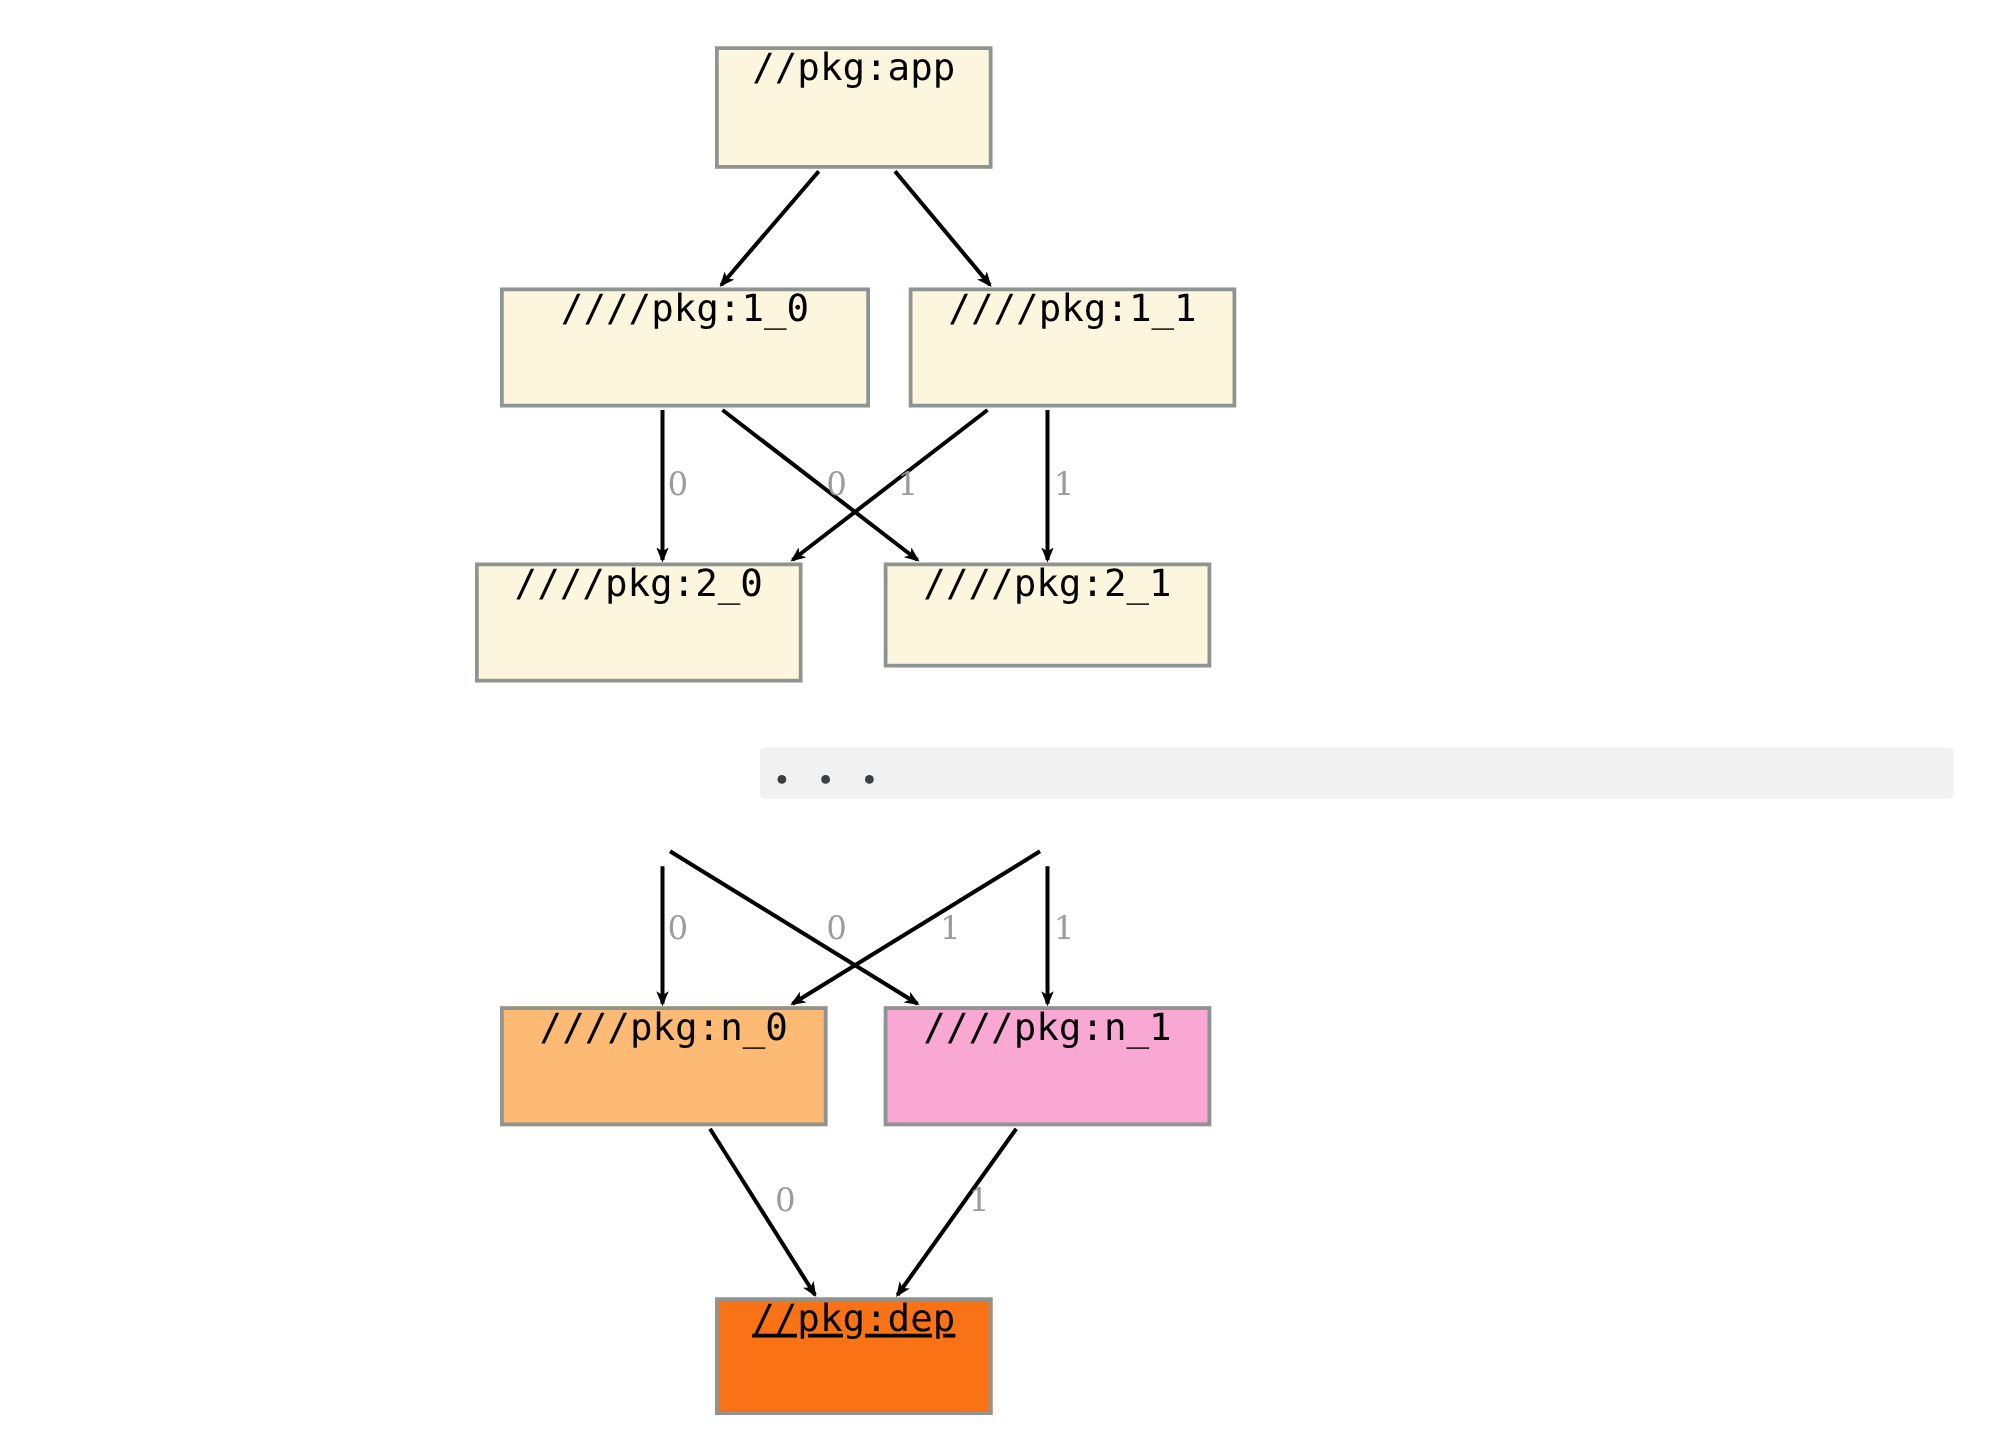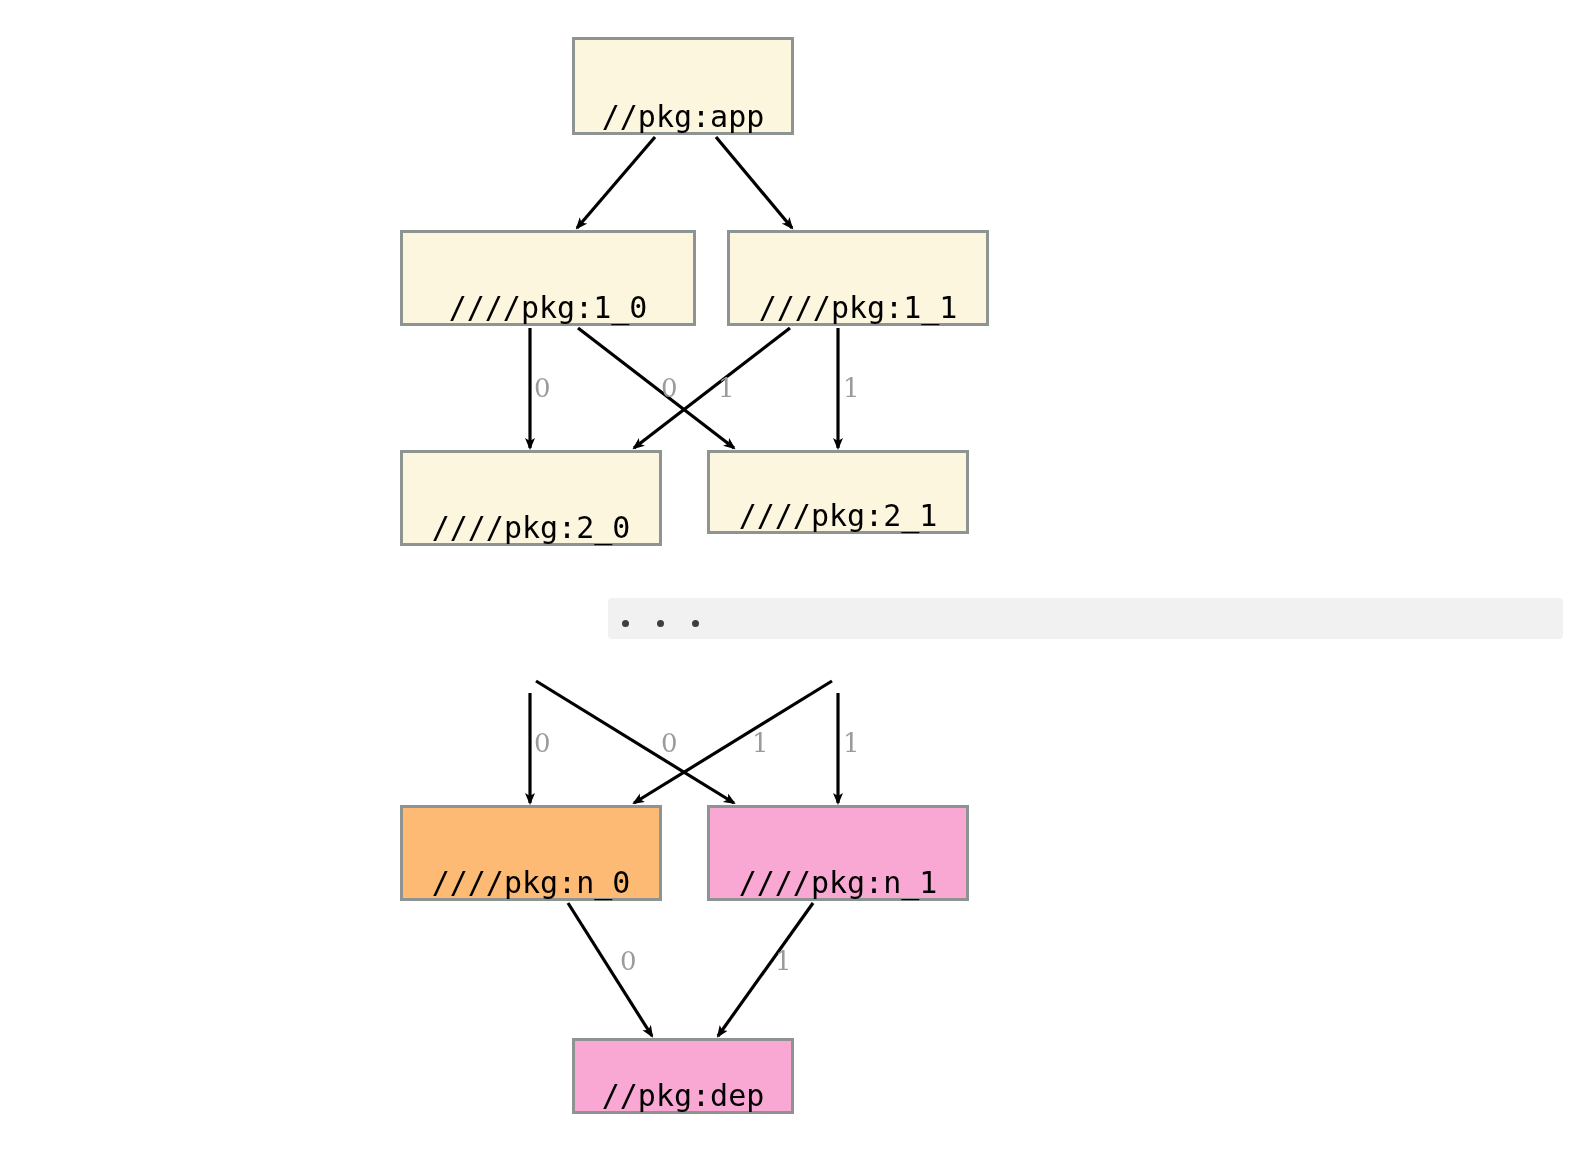--- a/index.html
+++ b/index.html
@@ -22,21 +22,21 @@
     width: 1592px;
     height: 1162px;
     pointer-events: none;
   }
   .node-box {
     position: absolute;
     box-sizing: border-box;
     background: #fdf6df;
     border: 3px solid #6d28d9;
     display: flex;
-    align-items: flex-end;
+    align-items: flex-start;
     justify-content: center;
   }
   .node-label {
     font-family: "DejaVu Sans Mono", "Liberation Mono", monospace;
     font-size: 30px;
     color: #000000;
     letter-spacing: 0px;
     white-space: nowrap;
     line-height: 1;
   }
@@ -96,33 +96,33 @@
   <div id="nodes-layer">
       <div class="node-box" style="left: 572px; top: 37px; width: 222px; height: 98px; background: rgb(253, 246, 223); border-color: rgb(141, 148, 145);">
         <span class="node-label">//pkg:app</span>
       </div>
       <div class="node-box" style="left: 400px; top: 230px; width: 296px; height: 96px; background: rgb(253, 246, 223); border-color: rgb(141, 148, 145);">
         <span class="node-label">////pkg:1_0</span>
       </div>
       <div class="node-box" style="left: 707px; top: 230px; width: 262px; height: 96px; background: rgb(253, 246, 223); border-color: rgb(141, 148, 145); margin-left: 20px;">
         <span class="node-label">////pkg:1_1</span>
       </div>
-      <div class="node-box" style="left: 400px; top: 450px; width: 262px; height: 96px; background: rgb(253, 246, 223); border-color: rgb(141, 148, 145);">
+      <div class="node-box" style="left: 380px; top: 450px; width: 262px; height: 96px; background: rgb(253, 246, 223); border-color: rgb(141, 148, 145);">
         <span class="node-label">////pkg:2_0</span>
       </div>
       <div class="node-box" style="left: 707px; top: 450px; width: 262px; height: 84px; background: rgb(253, 246, 223); border-color: rgb(141, 148, 145);">
         <span class="node-label">////pkg:2_1</span>
       </div>
       <div class="node-box" style="left: 400px; top: 805px; width: 262px; height: 96px; background: #fdba74; border-color: rgb(141, 148, 145);">
         <span class="node-label">////pkg:n_0</span>
       </div>
       <div class="node-box" style="left: 707px; top: 805px; width: 262px; height: 96px; background: #f9a8d4; border-color: rgb(141, 148, 145);">
         <span class="node-label">////pkg:n_1</span>
       </div>
-      <div class="node-box" style="left: 572px; top: 1038px; width: 222px; height: 76px; background: #f9a8d4; border-color: rgb(141, 148, 145);">
+      <div class="node-box" style="left: 572px; top: 1038px; width: 222px; height: 94px; background: #f97316; border-color: rgb(141, 148, 145); text-decoration: underline;">
         <span class="node-label">//pkg:dep</span>
       </div>
     </div>
 
   <div id="edge-labels-layer">
       <div class="edge-label" style="left: 534px; top: 375px; color: rgb(155, 155, 155);">0</div>
       <div class="edge-label" style="left: 661px; top: 375px; color: rgb(155, 155, 155);">0</div>
       <div class="edge-label" style="left: 718px; top: 375px; color: rgb(155, 155, 155);">1</div>
       <div class="edge-label" style="left: 843px; top: 375px; color: rgb(155, 155, 155);">1</div>
       <div class="edge-label" style="left: 534px; top: 730px; color: rgb(155, 155, 155);">0</div>

